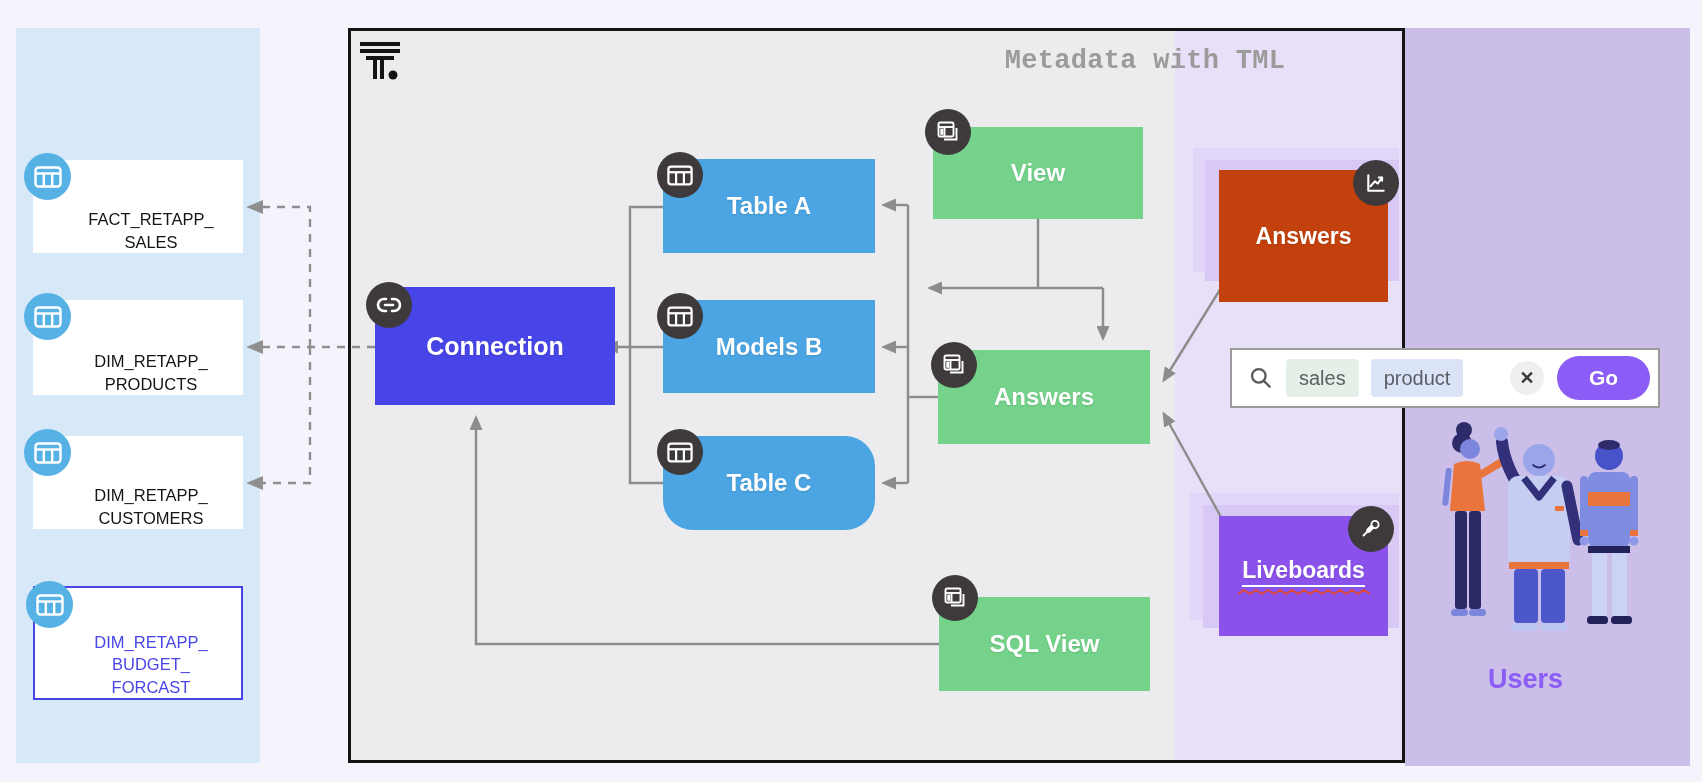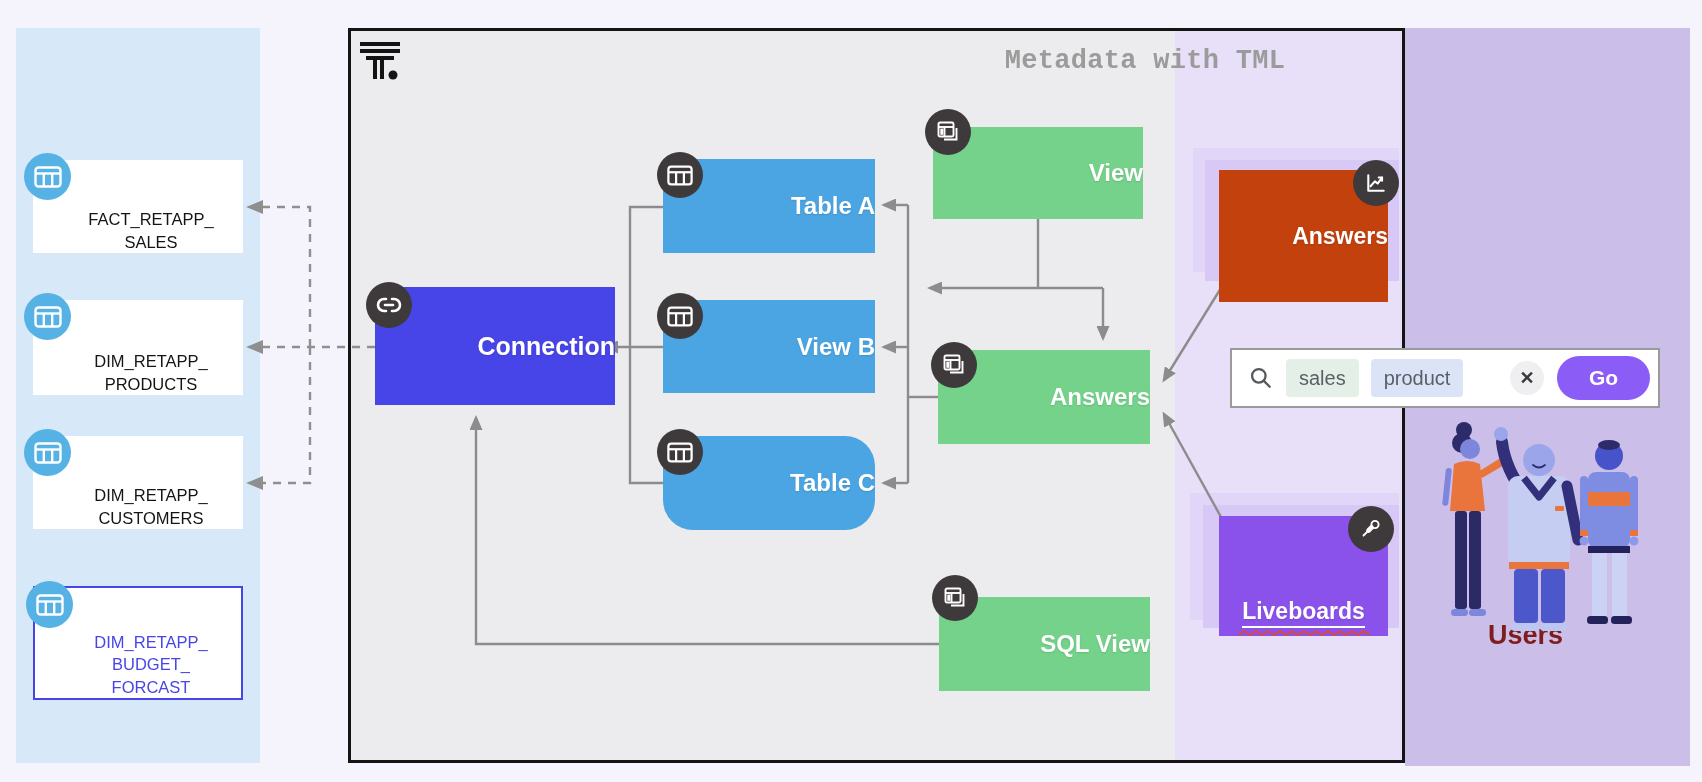--- a/index.html
+++ b/index.html
@@ -15,35 +15,35 @@
 
   
   #warehouse-panel{left:16px;top:28px;width:244px;height:735px;background:#D7E9F8;z-index:1;}
   #metadata-box{left:348px;top:28px;width:1057px;height:735px;background:#ECECEE;border:3px solid #141414;box-sizing:border-box;z-index:1;}
   #tml-strip{right:0;top:0;width:227px;height:100%;background:#E8DFF9;}
   #users-panel{left:1405px;top:28px;width:285px;height:738px;background:#CBBFE9;z-index:1;}
 
   .panel-title{font-weight:bold;font-size:27px;color:#9B9B9B;letter-spacing:.3px;}
   #warehouse-title{left:33px;top:50px;}
   #metadata-title{left:895px;top:46px;width:500px;text-align:center;z-index:2;font-family:Liberation Mono, monospace;}
-  #users-title{left:1405px;top:620px;width:241px;text-align:center;font-weight:bold;font-size:27px;color:#7f1d1d;z-index:2;}
+  #users-title{left:1405px;top:664px;width:241px;text-align:center;font-weight:bold;font-size:27px;color:#8b5cf6;z-index:2;}
 
   
   .wh-card{left:33px;width:210px;background:#ffffff;z-index:4;
     display:flex;align-items:flex-end;justify-content:center;text-align:center;
     font-weight:normal;font-size:16.5px;line-height:1.35;color:#141414;box-sizing:border-box;padding-left:26px;}
   #wh-card-0{top:160px;height:93px;}
   #wh-card-1{top:300px;height:95px;}
   #wh-card-2{top:436px;height:93px;}
   #wh-card-3{top:586px;height:114px;border:2.5px solid #4845E8;color:#4845E8;}
   .wh-icon{position:absolute;left:-9px;top:-7px;width:47px;height:47px;border-radius:50%;
     background:#56B1E4;display:flex;align-items:center;justify-content:center;}
 
   
-  .node{z-index:4;display:flex;align-items:center;justify-content:flex-end;
+  .node{z-index:4;display:flex;align-items:center;justify-content:center;
     color:#fff;font-weight:bold;font-size:24px;text-shadow:0 1px 2px rgba(0,0,0,.12);}
   #node-connection{left:375px;top:287px;width:240px;height:118px;background:#4845E8;font-size:25px;}
   #node-table-a{left:663px;top:159px;width:212px;height:94px;background:#4BA5E2;}
   #node-table-b{left:663px;top:300px;width:212px;height:93px;background:#4BA5E2;}
   #node-table-c{left:663px;top:436px;width:212px;height:94px;background:#4BA5E2;border-radius:30px;}
   #node-view{left:933px;top:127px;width:210px;height:92px;background:#74D28A;}
   #node-models{left:938px;top:350px;width:212px;height:94px;background:#74D28A;}
   #node-sql-view{left:939px;top:597px;width:211px;height:94px;background:#74D28A;}
   #node-answers{left:1219px;top:170px;width:169px;height:132px;background:#c2410c;font-size:23px;}
   #node-liveboards{left:1219px;top:516px;width:169px;height:120px;background:#8B52EB;font-size:23px;flex-direction:column;}
@@ -212,21 +212,21 @@
          <span>FORCAST</span></div>
   </div>
 
   <div class="abs node" id="node-connection">
     <span>Connection</span>
   </div>
   <div class="abs node" id="node-table-a">
     <span>Table A</span>
   </div>
   <div class="abs node" id="node-table-b">
-    <span>View B</span>
+    <span>Models B</span>
   </div>
   <div class="abs node" id="node-table-c">
     <span>Table C</span>
   </div>
   <div class="abs node" id="node-view">
     <span>View</span>
   </div>
   <div class="abs node" id="node-models">
     <span>Answers</span>
   </div>

